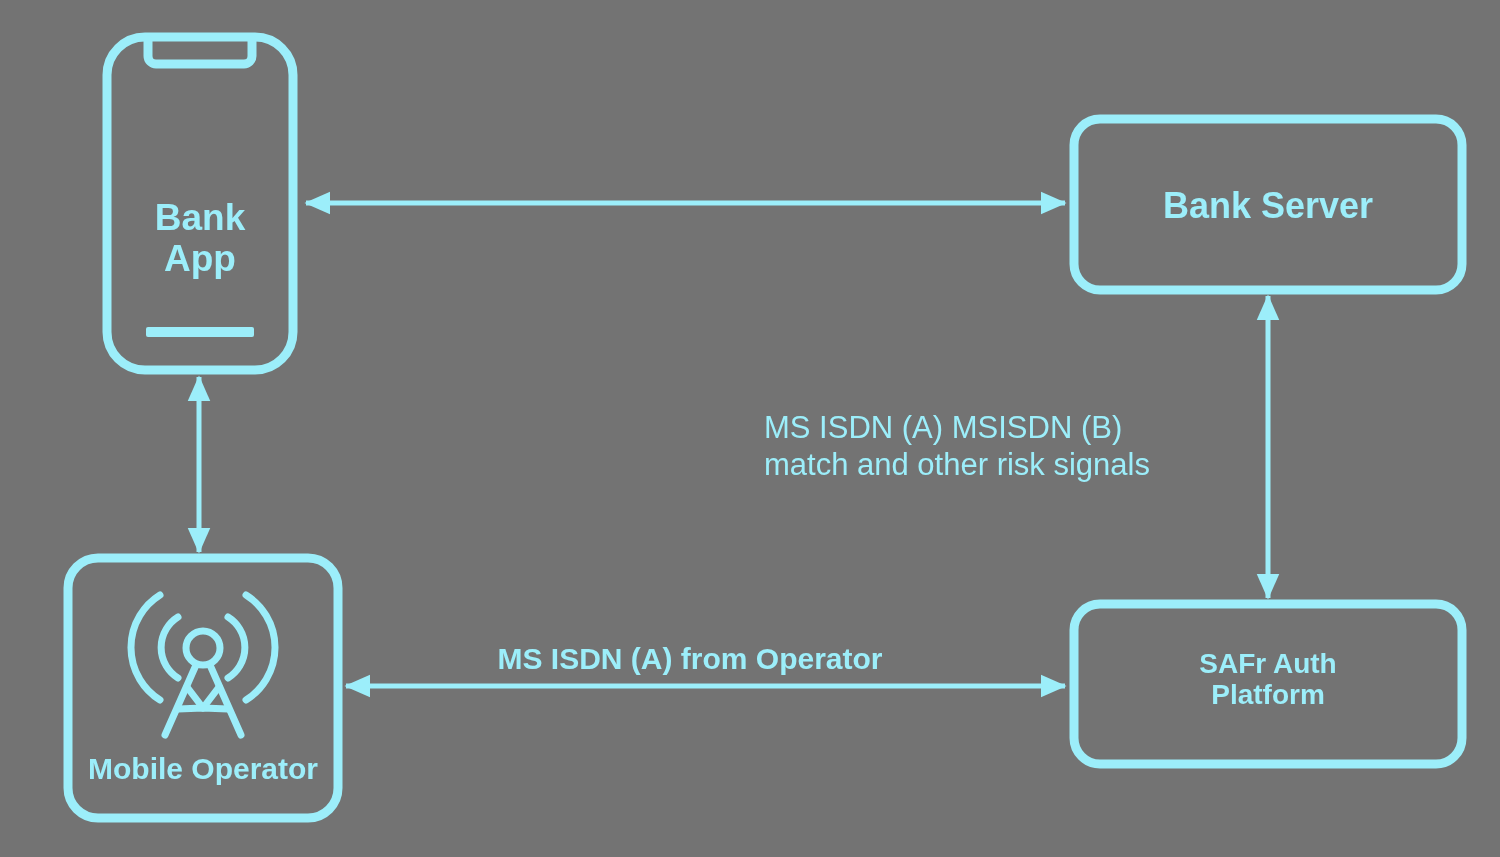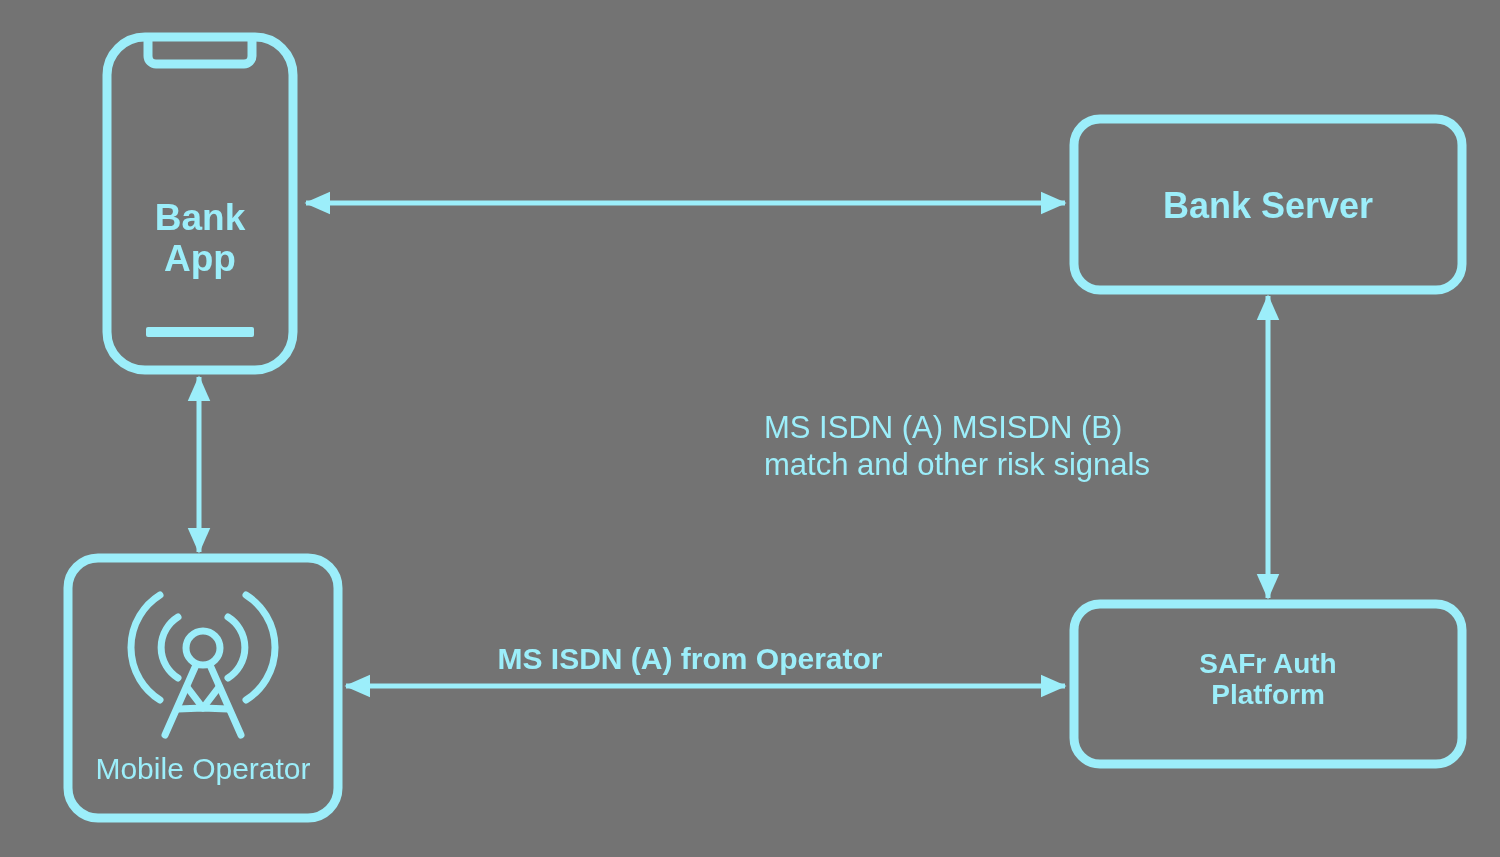--- a/index.html
+++ b/index.html
@@ -23,20 +23,21 @@
     width: 1500px;
     height: 857px;
   }
   .node-label {
     position: absolute;
     color: #9ceefa;
     text-align: center;
     line-height: 1.12;
     white-space: pre-line;
     pointer-events: none;
+    font-weight: bold;
   }
   .node-label.bold {
     font-weight: bold;
   }
   .edge-label {
     position: absolute;
     color: #9ceefa;
     text-align: center;
     line-height: 1.2;
     white-space: pre-line;

